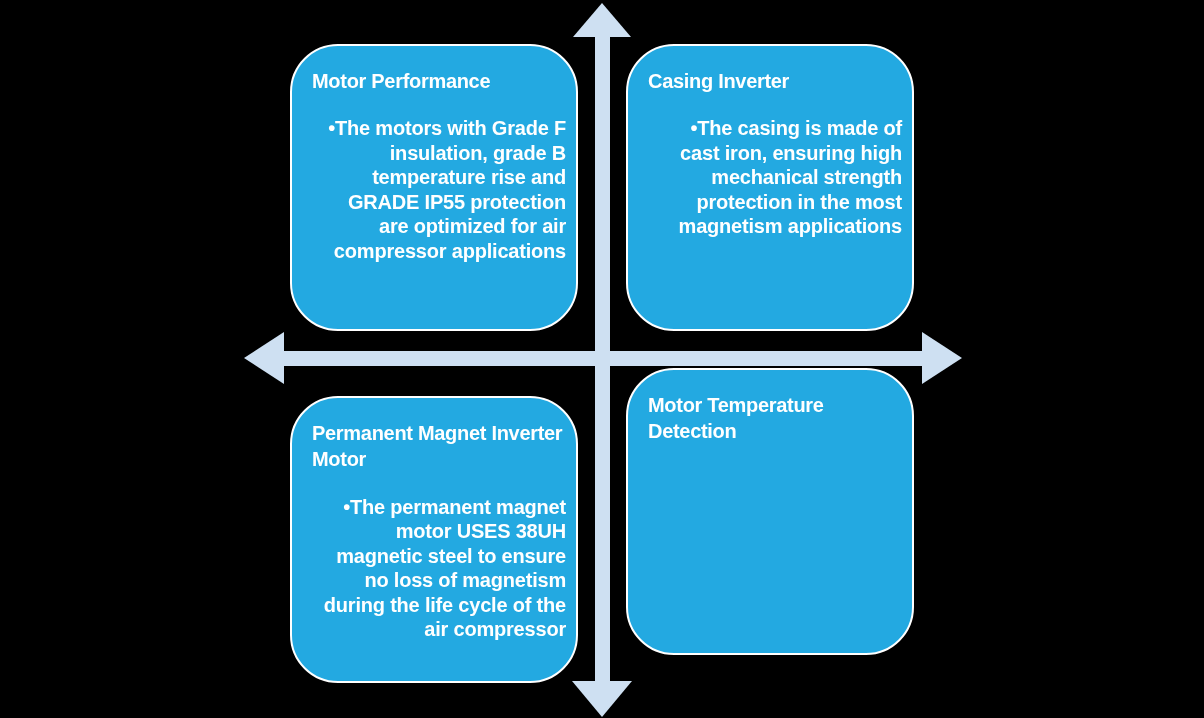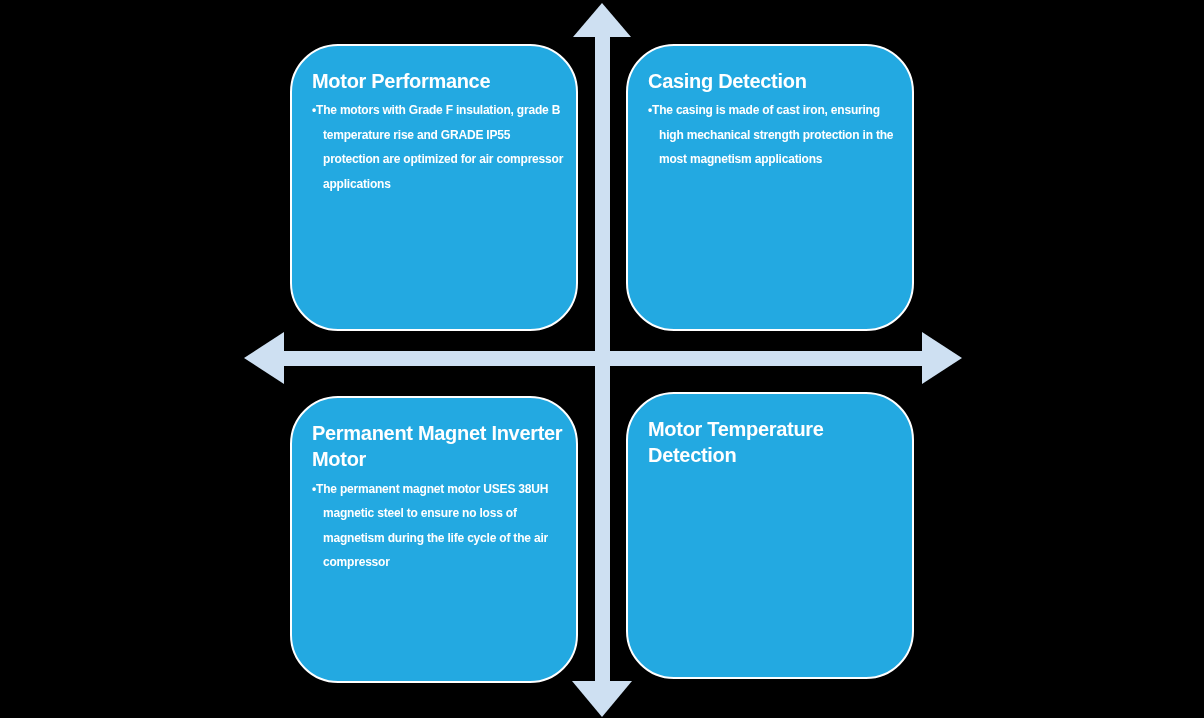--- a/index.html
+++ b/index.html
@@ -65,36 +65,37 @@
     background: var(--box-fill, #23A9E1);
     border: 2px solid var(--box-border, #FFFFFF);
     border-radius: 48px;
     z-index: 2;
     color: var(--text, #FFFFFF);
     padding: 22px 10px 0 20px;
   }
   .qbox.tl { left: 290px; top: 44px; }
   .qbox.tr { left: 626px; top: 44px; }
   .qbox.bl { left: 290px; top: 396px; }
-  .qbox.br { left: 626px; top: 392px; }
+  .qbox.br { left: 626px; top: 368px; }
 
   .qtitle {
     font-size: 20px;
     font-weight: 600;
     line-height: 1.32;
     letter-spacing: -0.3px;
   }
   .qbody {
-    margin-top: 4px;
-    font-size: 12px;
+    margin-top: 22px;
+    font-size: 20px;
     font-weight: 600;
     line-height: 24.5px;
     letter-spacing: -0.2px;
     padding-left: 11px;
     text-indent: -11px;
+    text-align: right;
   }
   .bullet { display: inline; }
 </style>
 </head>
 <body>
 
 <div class="canvas">
 
   <div class="shaft v"></div>
   <div class="shaft h"></div>
@@ -102,21 +103,21 @@
   <div class="head down"></div>
   <div class="head left"></div>
   <div class="head right"></div>
 
   <div class="qbox tl">
     <div class="qtitle">Motor Performance</div>
     <div class="qbody"><span class="bullet">•</span><span>The motors with Grade F insulation, grade B temperature rise and GRADE IP55 protection are optimized for air compressor applications</span></div>
   </div>
 
   <div class="qbox tr">
-    <div class="qtitle">Casing Detection</div>
+    <div class="qtitle">Casing Inverter</div>
     <div class="qbody"><span class="bullet">•</span><span>The casing is made of cast iron, ensuring high mechanical strength protection in the most magnetism applications</span></div>
   </div>
 
   <div class="qbox bl">
     <div class="qtitle">Permanent Magnet Inverter Motor</div>
     <div class="qbody"><span class="bullet">•</span><span>The permanent magnet motor USES 38UH magnetic steel to ensure no loss of magnetism during the life cycle of the air compressor</span></div>
   </div>
 
   <div class="qbox br">
     <div class="qtitle">Motor Temperature Detection</div>

